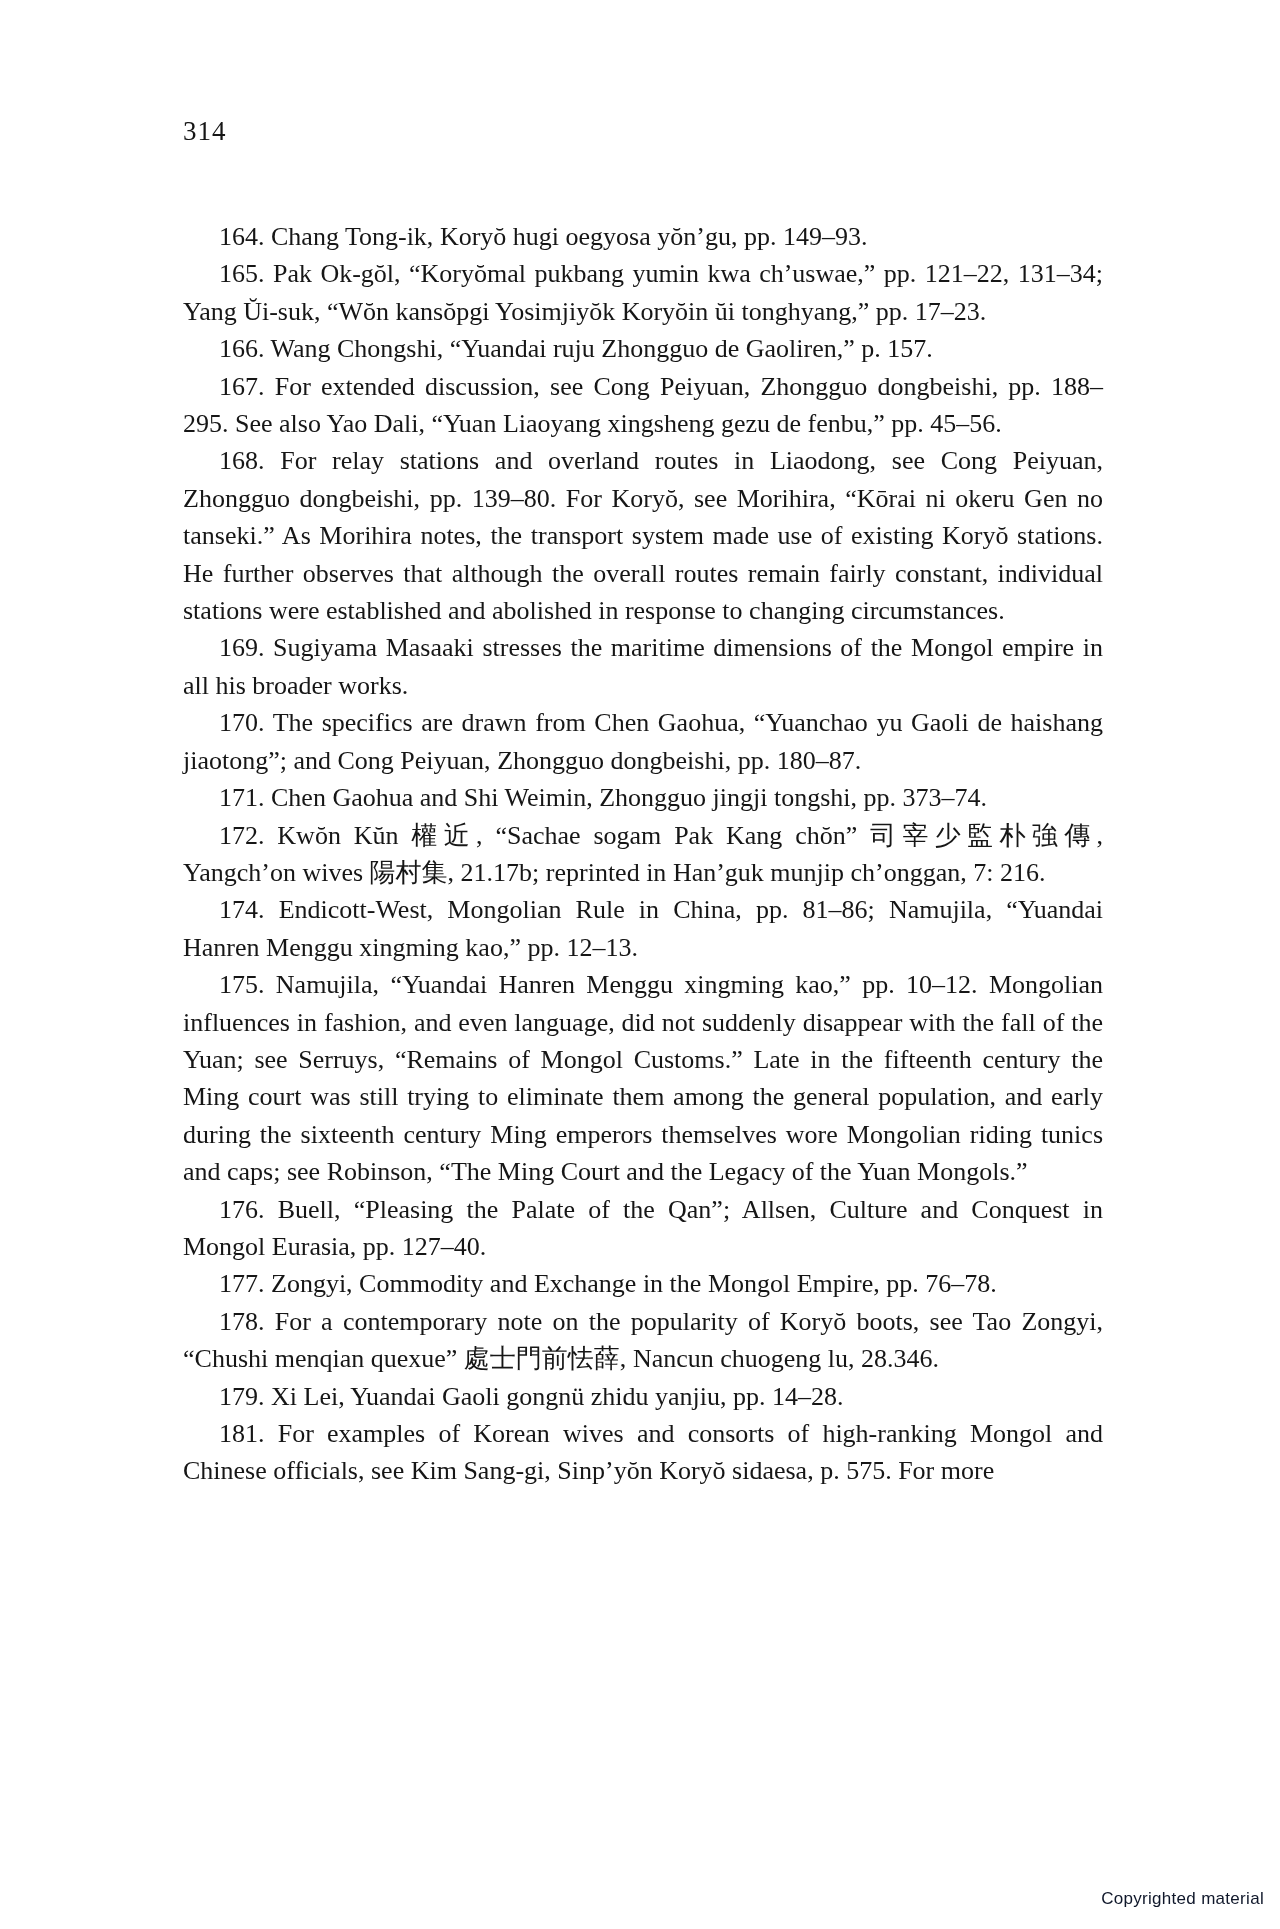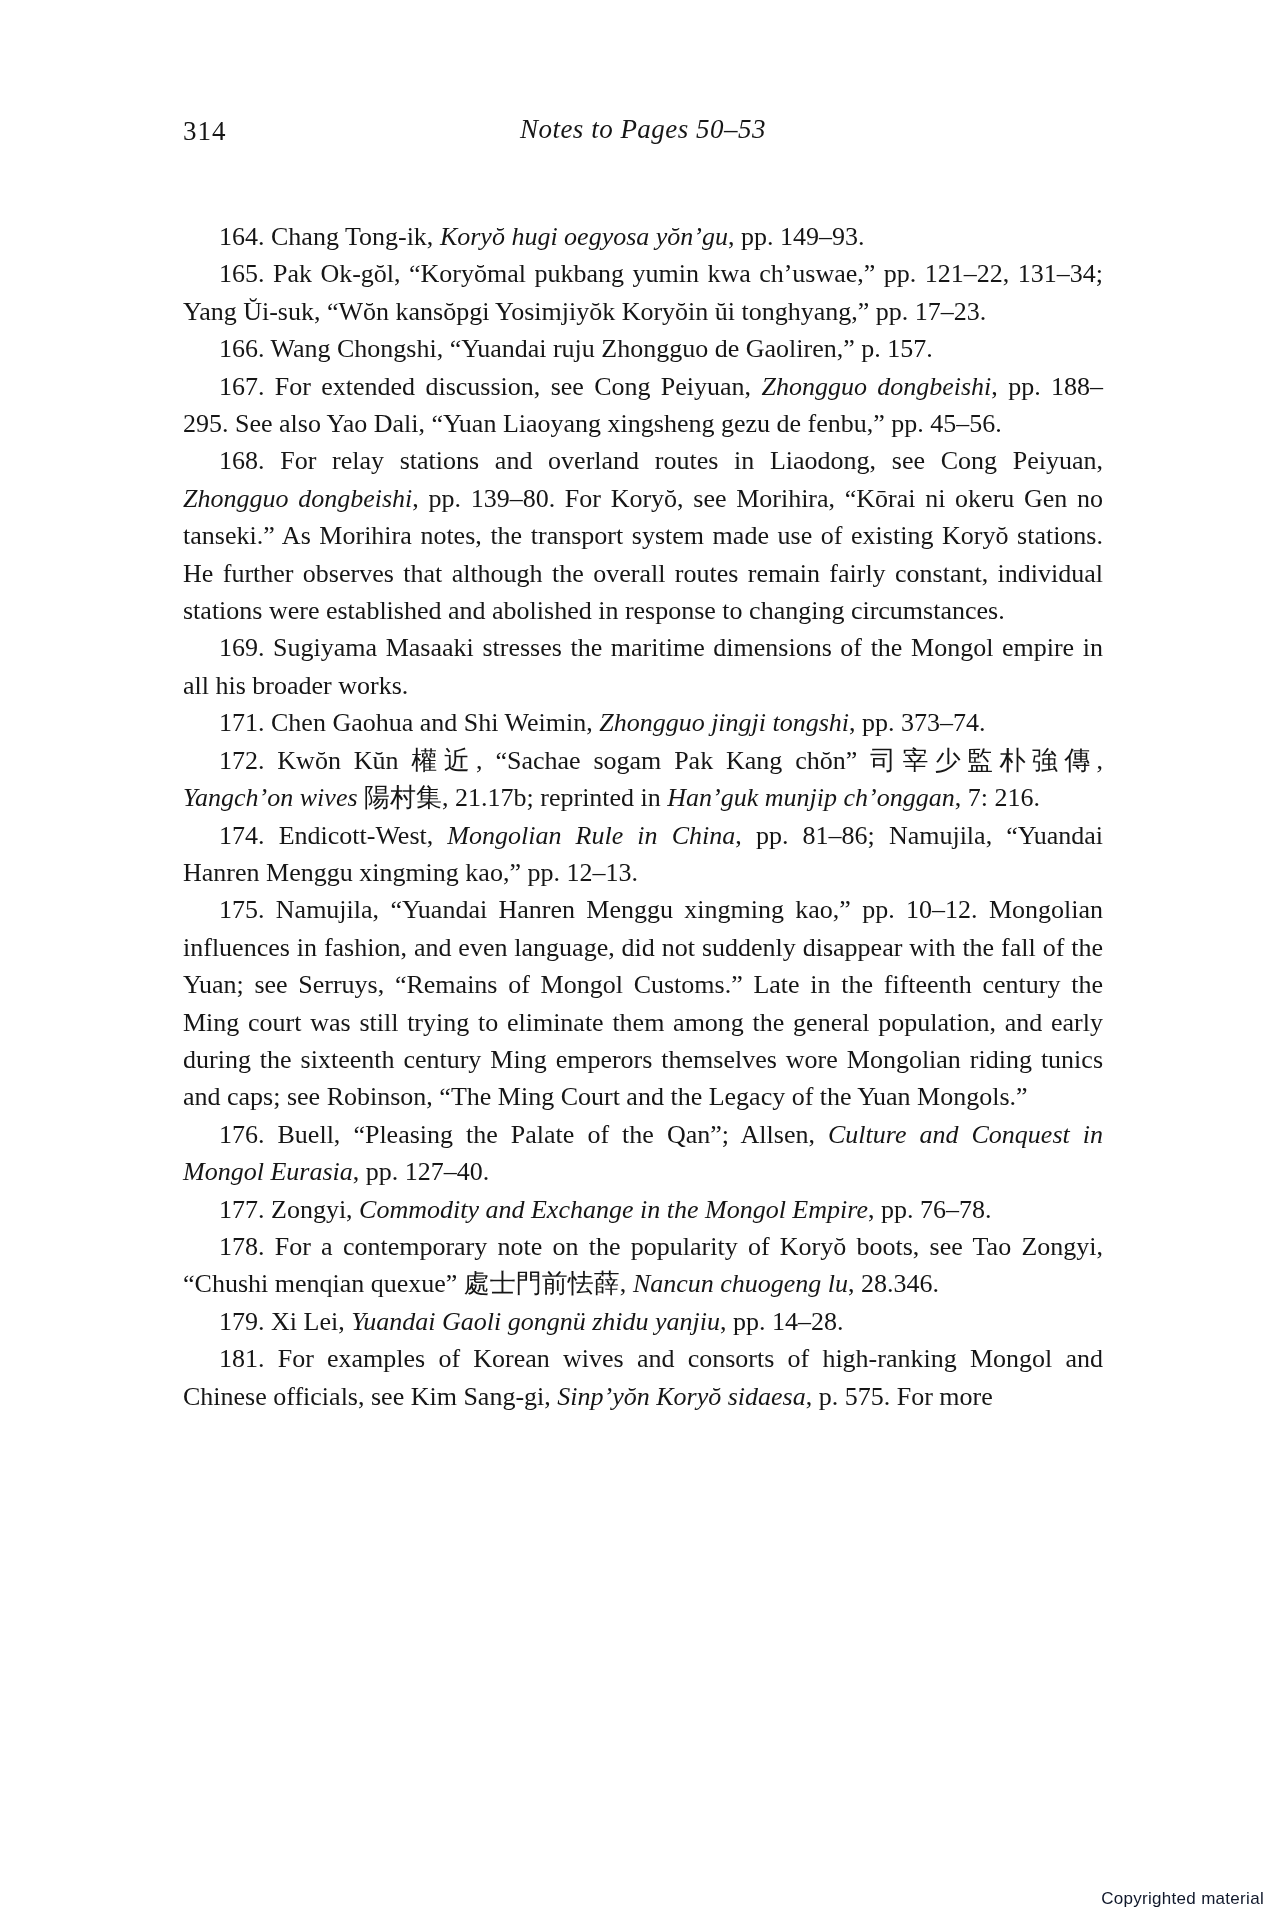--- a/index.html
+++ b/index.html
@@ -41,48 +41,48 @@
     width: 920px;
     font-size: 26px;
     line-height: 37.4px;
     text-align: justify;
   }
   .note {
     margin: 0;
     padding: 0;
     text-indent: 36px;
   }
-  .it { font-style: italic; }
+  .it { }
   .watermark {
     position: absolute;
     right: 16px;
     bottom: 20px;
     font-family: "Liberation Sans", "DejaVu Sans", sans-serif;
     font-size: 17px;
     color: #0f172a;
     letter-spacing: 0.3px;
   }
 </style>
 </head>
 <body>
 
 <div class="page">
 
   <div class="running-header">
     <span class="page-number">314</span>
-    <span class="running-head">Notes to Pages 50–53</span>
   </div>
 
   <div class="notes-block">
       <p class="note"><span>164.</span><span> Chang Tong-ik, </span><span class="it">Koryŏ hugi oegyosa yŏn’gu</span><span>, pp. 149–93.</span></p>
       <p class="note"><span>165.</span><span> Pak Ok-gŏl, “Koryŏmal pukbang yumin kwa ch’uswae,” pp. 121–22, 131–34; Yang Ŭi-suk, “Wŏn kansŏpgi Yosimjiyŏk Koryŏin ŭi tonghyang,” pp. 17–23.</span></p>
       <p class="note"><span>166.</span><span> Wang Chongshi, “Yuandai ruju Zhongguo de Gaoliren,” p. 157.</span></p>
       <p class="note"><span>167.</span><span> For extended discussion, see Cong Peiyuan, </span><span class="it">Zhongguo dongbeishi</span><span>, pp. 188–295. See also Yao Dali, “Yuan Liaoyang xingsheng gezu de fenbu,” pp. 45–56.</span></p>
       <p class="note"><span>168.</span><span> For relay stations and overland routes in Liaodong, see Cong Peiyuan, </span><span class="it">Zhongguo dongbeishi</span><span>, pp. 139–80. For Koryŏ, see Morihira, “Kōrai ni okeru Gen no tanseki.” As Morihira notes, the transport system made use of existing Koryŏ stations. He further observes that although the overall routes remain fairly constant, individual stations were established and abolished in response to changing circumstances.</span></p>
       <p class="note"><span>169.</span><span> Sugiyama Masaaki stresses the maritime dimensions of the Mongol empire in all his broader works.</span></p>
+      <p class="note"><span>170.</span><span> The specifics are drawn from Chen Gaohua, “Yuanchao yu Gaoli de haishang jiaotong”; and Cong Peiyuan, </span><span class="it">Zhongguo dongbeishi</span><span>, pp. 180–87.</span></p>
       <p class="note"><span>171.</span><span> Chen Gaohua and Shi Weimin, </span><span class="it">Zhongguo jingji tongshi</span><span>, pp. 373–74.</span></p>
       <p class="note"><span>172.</span><span> Kwŏn Kŭn 權近, “Sachae sogam Pak Kang chŏn” 司宰少監朴強傳, </span><span class="it">Yangch’on wives</span><span> 陽村集, 21.17b; reprinted in </span><span class="it">Han’guk munjip ch’onggan</span><span>, 7: 216.</span></p>
       <p class="note"><span>174.</span><span> Endicott-West, </span><span class="it">Mongolian Rule in China</span><span>, pp. 81–86; Namujila, “Yuandai Hanren Menggu xingming kao,” pp. 12–13.</span></p>
       <p class="note"><span>175.</span><span> Namujila, “Yuandai Hanren Menggu xingming kao,” pp. 10–12. Mongolian influences in fashion, and even language, did not suddenly disappear with the fall of the Yuan; see Serruys, “Remains of Mongol Customs.” Late in the fifteenth century the Ming court was still trying to eliminate them among the general population, and early during the sixteenth century Ming emperors themselves wore Mongolian riding tunics and caps; see Robinson, “The Ming Court and the Legacy of the Yuan Mongols.”</span></p>
       <p class="note"><span>176.</span><span> Buell, “Pleasing the Palate of the Qan”; Allsen, </span><span class="it">Culture and Conquest in Mongol Eurasia</span><span>, pp. 127–40.</span></p>
       <p class="note"><span>177.</span><span> Zongyi, </span><span class="it">Commodity and Exchange in the Mongol Empire</span><span>, pp. 76–78.</span></p>
       <p class="note"><span>178.</span><span> For a contemporary note on the popularity of Koryŏ boots, see Tao Zongyi, “Chushi menqian quexue” 處士門前怯薛, </span><span class="it">Nancun chuogeng lu</span><span>, 28.346.</span></p>
       <p class="note"><span>179.</span><span> Xi Lei, </span><span class="it">Yuandai Gaoli gongnü zhidu yanjiu</span><span>, pp. 14–28.</span></p>
       <p class="note"><span>181.</span><span> For examples of Korean wives and consorts of high-ranking Mongol and Chinese officials, see Kim Sang-gi, </span><span class="it">Sinp’yŏn Koryŏ sidaesa</span><span>, p. 575. For more</span></p>
     </div>

